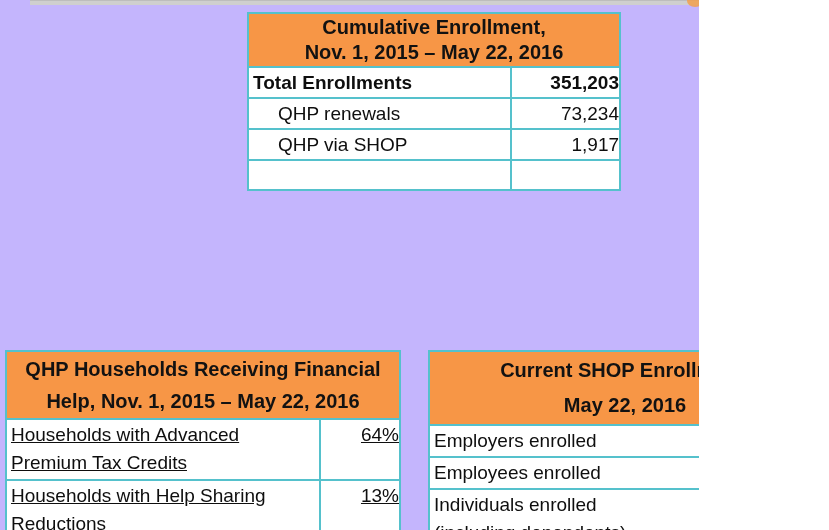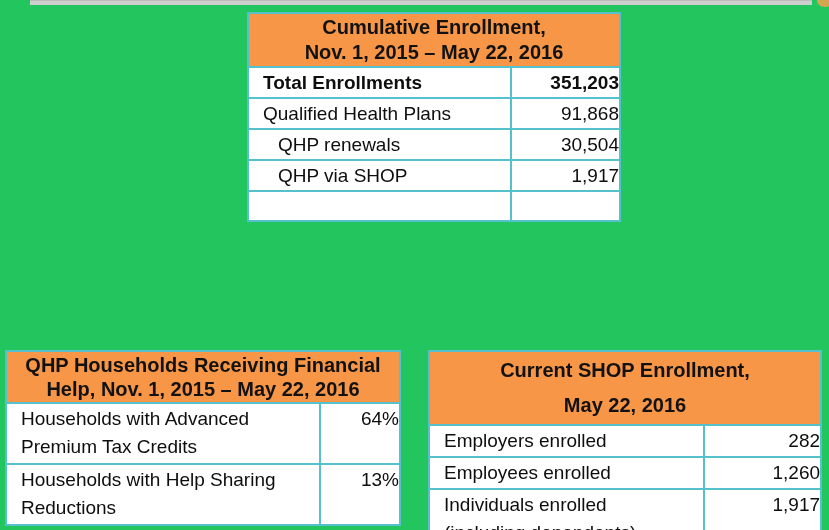--- a/index.html
+++ b/index.html
@@ -1,44 +1,44 @@
 <!DOCTYPE html>
 <html><head>
 <meta charset="utf-8">
 <style>
   html, body { margin:0; padding:0; background:#ffffff; }
   .canvas {
-    position:relative; width:829px; height:530px; background:#22c55e;
+    position:relative; width:699px; height:530px; background:#c4b5fd;
     overflow:hidden; font-family:"Liberation Sans", sans-serif; color:#0e0e0e;
   }
   .topbar { position:absolute; left:30px; top:0; width:782px; height:4px; background:#cfcfcf; border-top:1px solid #bdbdbd; }
   .corner-blob { position:absolute; right:-4px; top:-5px; width:16px; height:12px; border-radius:50%; background:#f2a04c; opacity:0.85; }
 
   table.tbl { position:absolute; border-collapse:collapse; table-layout:fixed; background:#ffffff; }
   .tbl th, .tbl td { border:2px solid #55c1cc; overflow:hidden; }
   .tbl th {
     background:#f79646; color:#121212; font-weight:bold; font-size:20px;
     line-height:25px; text-align:center; white-space:pre-line; padding:1px 2px;
   }
   .tbl td { font-size:19px; vertical-align:top; background:#ffffff; padding:1px 0; }
-  td.lbl { text-align:left; padding-left:14px; white-space:pre-line; }
+  td.lbl { text-align:left; padding-left:4px; white-space:pre-line; }
   td.val { text-align:right; }
   td.indent { padding-left:29px; }
   tr.bold td { font-weight:bold; }
 
   
   #t1 { left:247px; top:12px; width:372px; }
   #t1 td { line-height:27px; }
   #t1 tbody tr { height:30px; }
 
   
   #t2 { left:5px; top:350px; width:394px; }
   #t2 td { line-height:28px; }
-  #t2 tbody tr { height:61px; }
-  #t2 th { line-height:24px; }
+  #t2 tbody tr { height:61px;text-decoration:underline; }
+  #t2 th { line-height:32px; }
 
   #t3 { left:428px; top:350px; width:392px; }
   #t3 td { line-height:28px; }
   #t3 tbody tr.single { height:28px; }
   #t3 th { line-height:35px; }
 </style>
 </head>
 <body>
 
 <div class="canvas">
@@ -56,26 +56,22 @@
         <th colspan="2">Cumulative Enrollment,
 Nov. 1, 2015 – May 22, 2016</th>
       </tr>
     </thead>
     <tbody>
       <tr class="bold">
         <td class="lbl">Total Enrollments</td>
         <td class="val">351,203</td>
       </tr>
       <tr>
-        <td class="lbl">Qualified Health Plans</td>
-        <td class="val">91,868</td>
-      </tr>
-      <tr>
         <td class="lbl indent">QHP renewals</td>
-        <td class="val">30,504</td>
+        <td class="val">73,234</td>
       </tr>
       <tr>
         <td class="lbl indent">QHP via SHOP</td>
         <td class="val">1,917</td>
       </tr>
       <tr>
         <td class="lbl"></td>
         <td class="val"></td>
       </tr>
     </tbody>

